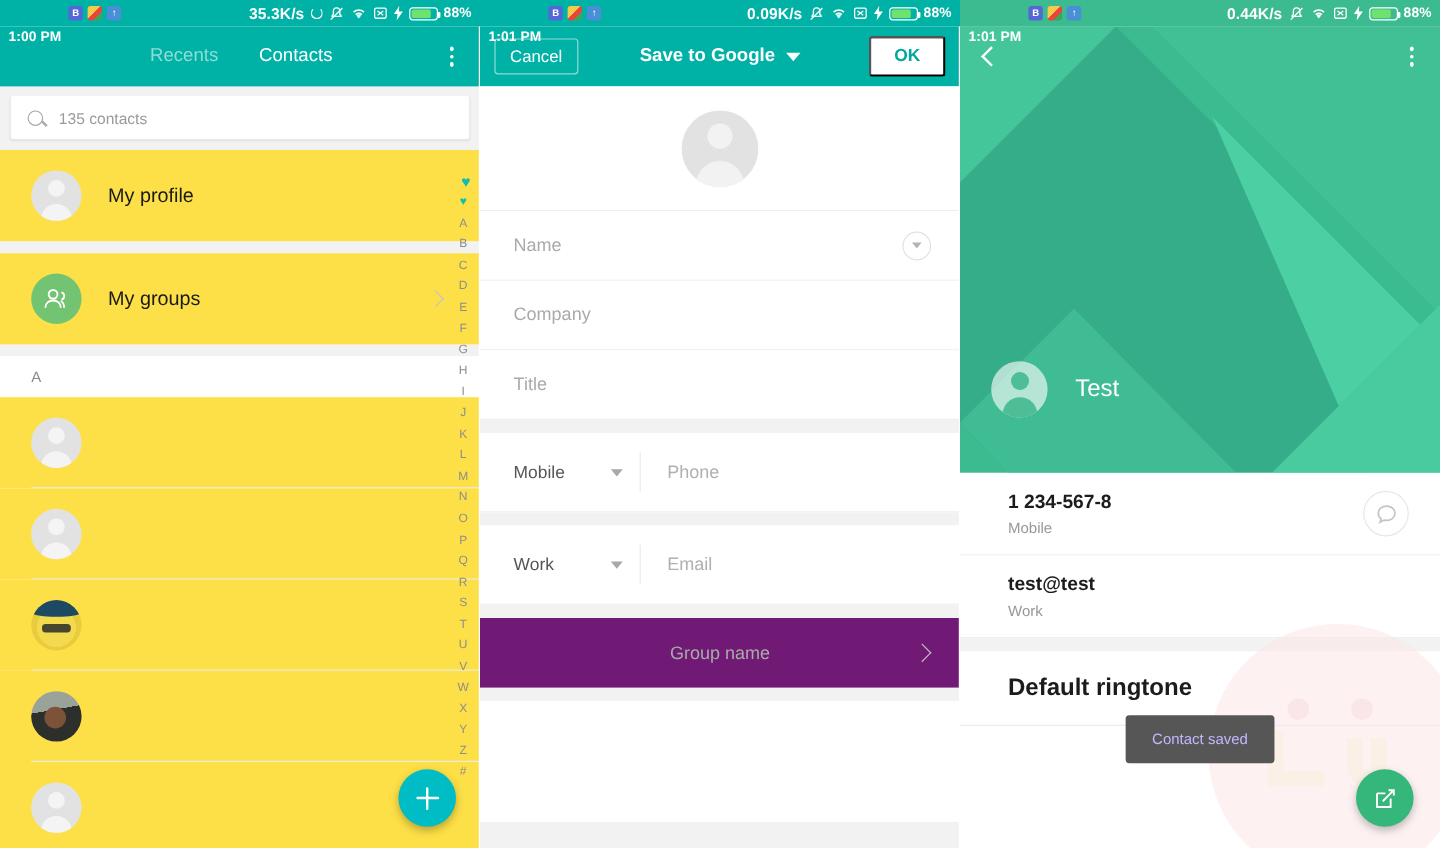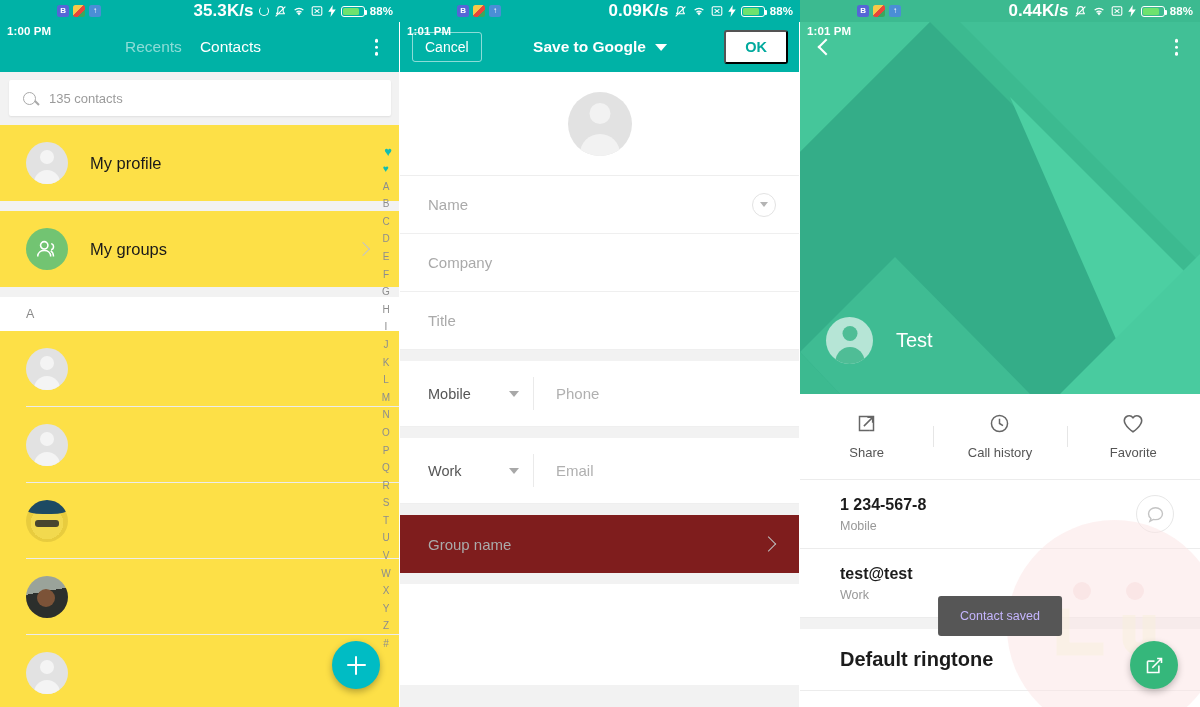--- a/index.html
+++ b/index.html
@@ -27,36 +27,36 @@
   .sb-teal { background:#00b2a6; }
   .sb-green { background:#3cba90; }
   .sb-time { margin-right:6px;margin-top:40px; }
   .sb-left-icons { display:flex; align-items:center; gap:4px; }
   .sb-appicon { width:12px; height:12px; border-radius:2.5px; display:inline-block;
                 font-size:8px; line-height:12px; text-align:center; color:#fff; }
   .ic-blue { background:#5566d6; }
   .ic-multi { background:linear-gradient(135deg,#f7c948 0%,#f7c948 45%,#e8453c 45%,#e8453c 70%,#3ca55c 70%); }
   .ic-up { background:#4a8ed6; }
   .sb-right { margin-left:auto; display:flex; align-items:center; gap:5px; }
-  .sb-speed { font-size:17px; font-weight:bold; }
+  .sb-speed { font-size:13px; font-weight:bold; }
   .sb-ring { width:10px; height:10px; border:1.6px solid #fff; border-radius:50%;
              border-top-color:transparent; display:inline-block; }
   .sb-icon { display:inline-flex; align-items:center; }
   .batt { width:24px; height:11px; border:1.5px solid #fff; border-radius:3px;
           position:relative; display:inline-block; }
   .batt::after { content:""; position:absolute; right:-3px; top:3px; width:2px; height:5px;
                  background:#fff; border-radius:0 1px 1px 0; }
   .batt i { position:absolute; left:1px; top:1px; bottom:1px; width:75%;
             background:#6ee26e; border-radius:1.5px; display:block; }
   .sb-pct { font-size:11.5px; font-weight:bold; }
 
   
   .p1-appbar { height:50px; background:#00b2a6; display:flex; align-items:center;
                position:relative; }
-  .p1-tabs { display:flex; gap:18px; margin-left:125px; }
+  .p1-tabs { display:flex; gap:34px; margin-left:125px; }
   .p1-tab { color:rgba(255,255,255,.55); font-size:15.5px; }
   .p1-tab.active { color:#ffffff; }
   .kebab { position:absolute; right:22px; top:50%; transform:translateY(-50%);
            display:flex; flex-direction:column; gap:3px; align-items:center; }
   .kebab span { width:3.5px; height:3.5px; border-radius:50%; background:#fff; display:block; }
 
   .p1-searchwrap { padding:8px 9px 9px 9px; background:#f2f2f2; }
   .p1-search { background:#fff; height:36px; border-radius:2px; display:flex; align-items:center;
                padding:0 14px; box-shadow:0 1px 2px rgba(0,0,0,.08); }
   .p1-search .magnifier { width:13px; height:13px; border:1.6px solid #a9a9a9; border-radius:50%;
@@ -141,34 +141,34 @@
                           border-right:4.5px solid transparent; border-top:5px solid #b4b4b4; display:block; }
   .p2-gap { height:11px; background:#f2f2f2; }
   .typed-row { height:66px; display:flex; align-items:center; padding:0 28px; background:#fff;
                border-bottom:1px solid #efefef; }
   .type-sel { width:105px; display:flex; align-items:center; color:#555; font-size:14.5px; }
   .type-sel .tri { margin-left:auto; margin-right:14px; width:0; height:0;
                    border-left:5px solid transparent; border-right:5px solid transparent;
                    border-top:6px solid #a8a8a8; }
   .vdiv { width:1px; align-self:stretch; background:#eaeaea; margin:16px 0; }
   .typed-val { margin-left:22px; color:#b0b0b0; font-size:15px; }
-  .group-row { height:58px; display:flex; align-items:center; padding:0 28px; background:#7f1d1d; position:relative; }
+  .group-row { height:58px; display:flex; align-items:center; padding:0 28px; background:#701a75; position:relative;justify-content:center; }
   .group-chev { position:absolute; right:26px; top:50%; transform:translateY(-50%) rotate(45deg);
                 width:11px; height:11px; border-right:1.7px solid #bdbdbd; border-top:1.7px solid #bdbdbd; }
   .addfield { height:62px; display:flex; align-items:center; justify-content:center;
               font-size:15.5px; color:#3c3c3c; background:#fff; }
   .p2-bottomfill { position:absolute; left:0; right:0; bottom:0; top:613px; background:#f2f2f2; }
 
   
   .p3-banner { height:372px; position:relative; overflow:hidden; background:#3cba90; }
   .p3-appbar { position:absolute; top:0; left:0; right:0; height:50px; display:flex;
                align-items:center; padding:0 20px; z-index:5; }
   .back-chev { width:12px; height:12px; border-left:2px solid #fff; border-bottom:2px solid #fff;
                transform:rotate(45deg); }
-  .p3-contact { position:absolute; left:26px; bottom:30px; display:flex; align-items:center; z-index:5; }
+  .p3-contact { position:absolute; left:26px; bottom:46px; display:flex; align-items:center; z-index:5; }
   .p3-avatar { width:47px; height:47px; border-radius:50%; background:rgba(255,255,255,.62);
                position:relative; overflow:hidden; }
   .p3-avatar .head { position:absolute; left:50%; top:9px; transform:translateX(-50%);
                      width:15px; height:15px; border-radius:50%; background:#4fbd96; }
   .p3-avatar .body { position:absolute; left:50%; bottom:-5px; transform:translateX(-50%);
                      width:29px; height:22px; border-radius:15px 15px 0 0; background:#4fbd96; }
   .p3-name { margin-left:23px; color:#fff; font-size:20px; }
 
   .p3-actions { height:86px; display:flex; align-items:center; background:#fff;
                 border-bottom:1px solid #ececec; }
@@ -534,43 +534,20 @@
 
       <div class="p3-contact">
         <span class="p3-avatar">
             <i class="head"></i>
             <i class="body"></i>
           </span>
         <span class="p3-name">Test</span>
       </div>
     </div>
 
-    <div class="p3-actions">
-      <div class="act">
-        <svg width="21" height="21" viewBox="0 0 24 24">
-            <path d="M4 9v11h11" fill="none" stroke="#666" stroke-width="1.7"></path>
-            <path d="M4 9V4h16v16h-5" fill="none" stroke="#666" stroke-width="1.7"></path>
-            <path d="M9 15 19 5M13 5h6v6" fill="none" stroke="#666" stroke-width="1.7"></path>
-          </svg>
-        <span class="act-label">Share</span>
-      </div>
-      <div class="act">
-        <svg width="21" height="21" viewBox="0 0 24 24">
-            <circle cx="12" cy="12" r="9.2" fill="none" stroke="#666" stroke-width="1.7"></circle>
-            <path d="M12 6.5V12l4 2.5" fill="none" stroke="#666" stroke-width="1.7"></path>
-          </svg>
-        <span class="act-label">Call history</span>
-      </div>
-      <div class="act">
-        <svg width="22" height="21" viewBox="0 0 24 22">
-            <path d="M12 20S2.5 13.8 2.5 7.8A5.3 5.3 0 0 1 12 4.7a5.3 5.3 0 0 1 9.5 3.1C21.5 13.8 12 20 12 20z" fill="none" stroke="#666" stroke-width="1.7"></path>
-          </svg>
-        <span class="act-label">Favorite</span>
-      </div>
-    </div>
 
     <div class="det-row">
       <div class="det-main">1 234-567-8</div>
       <div class="det-sub">Mobile</div>
       <span class="msg-btn">
         <svg width="19" height="19" viewBox="0 0 24 24">
             <path d="M12 3.5c5 0 8.8 3.3 8.8 7.5S17 18.5 12 18.5c-.9 0-1.8-.1-2.6-.3L5 20.5l1.2-3.4A7.5 7.5 0 0 1 3.2 11c0-4.2 3.8-7.5 8.8-7.5z" fill="none" stroke="#c4c4c4" stroke-width="1.8"></path>
           </svg>
       </span>
     </div>

